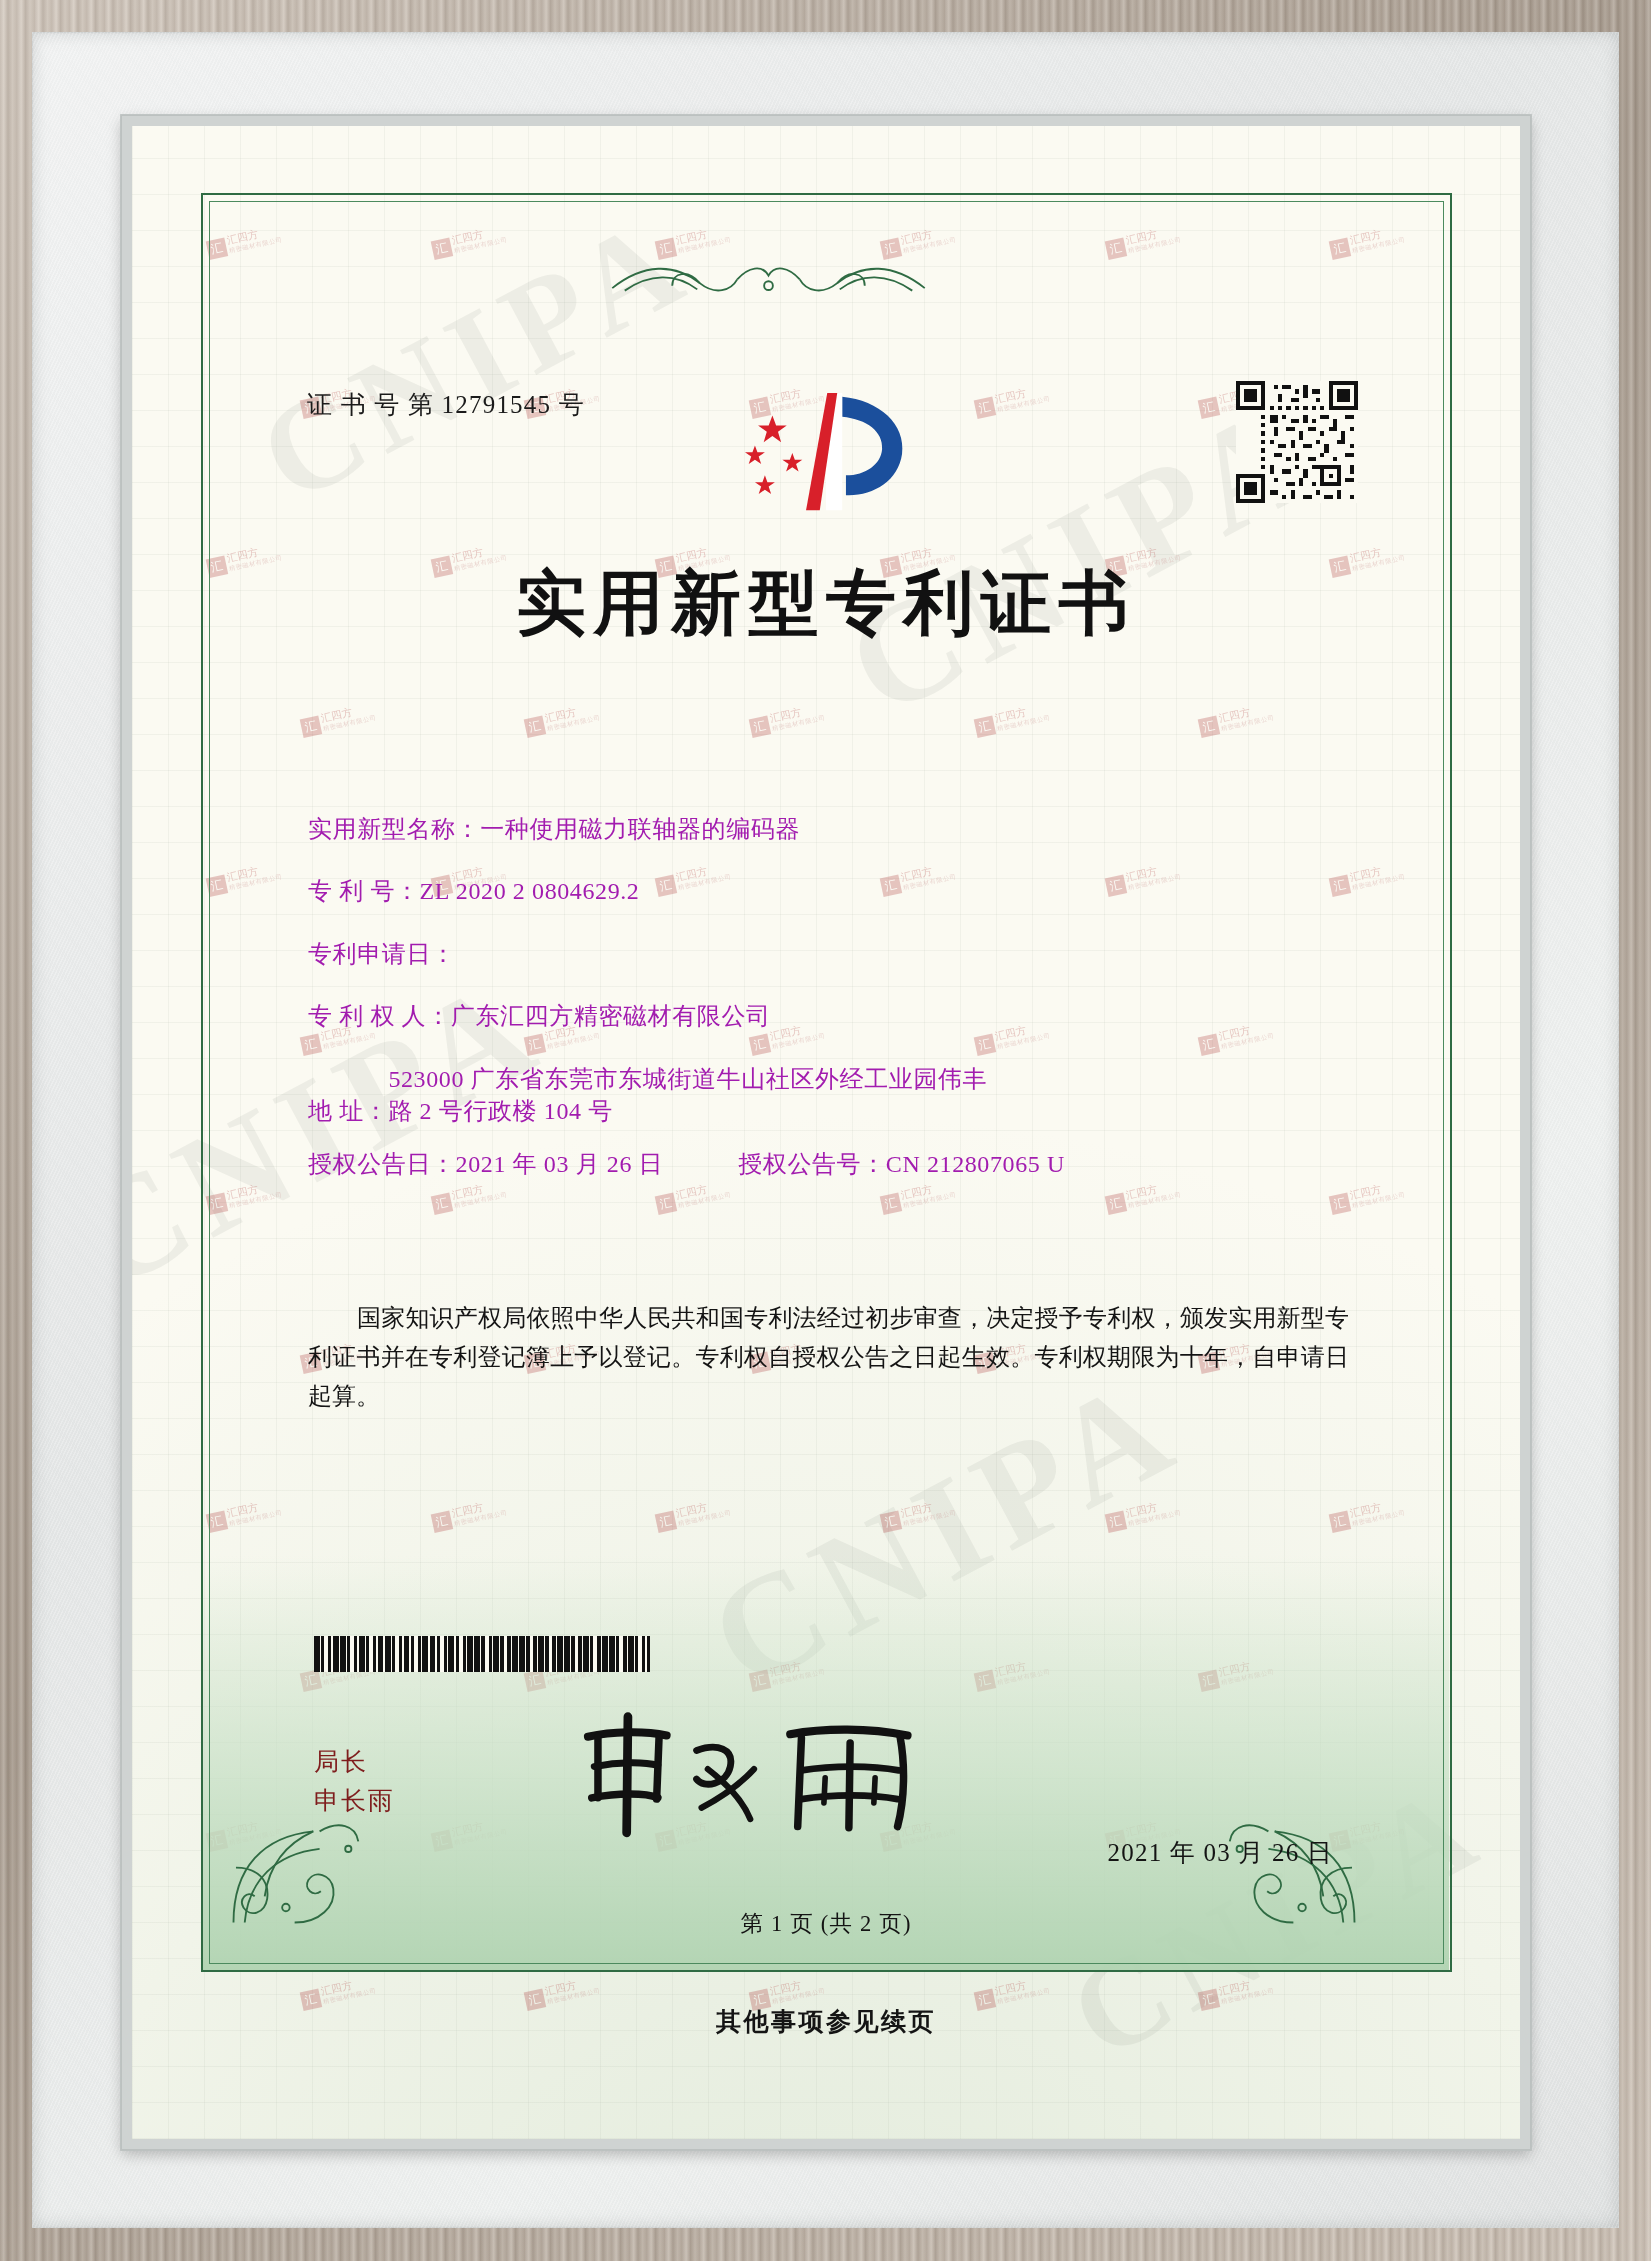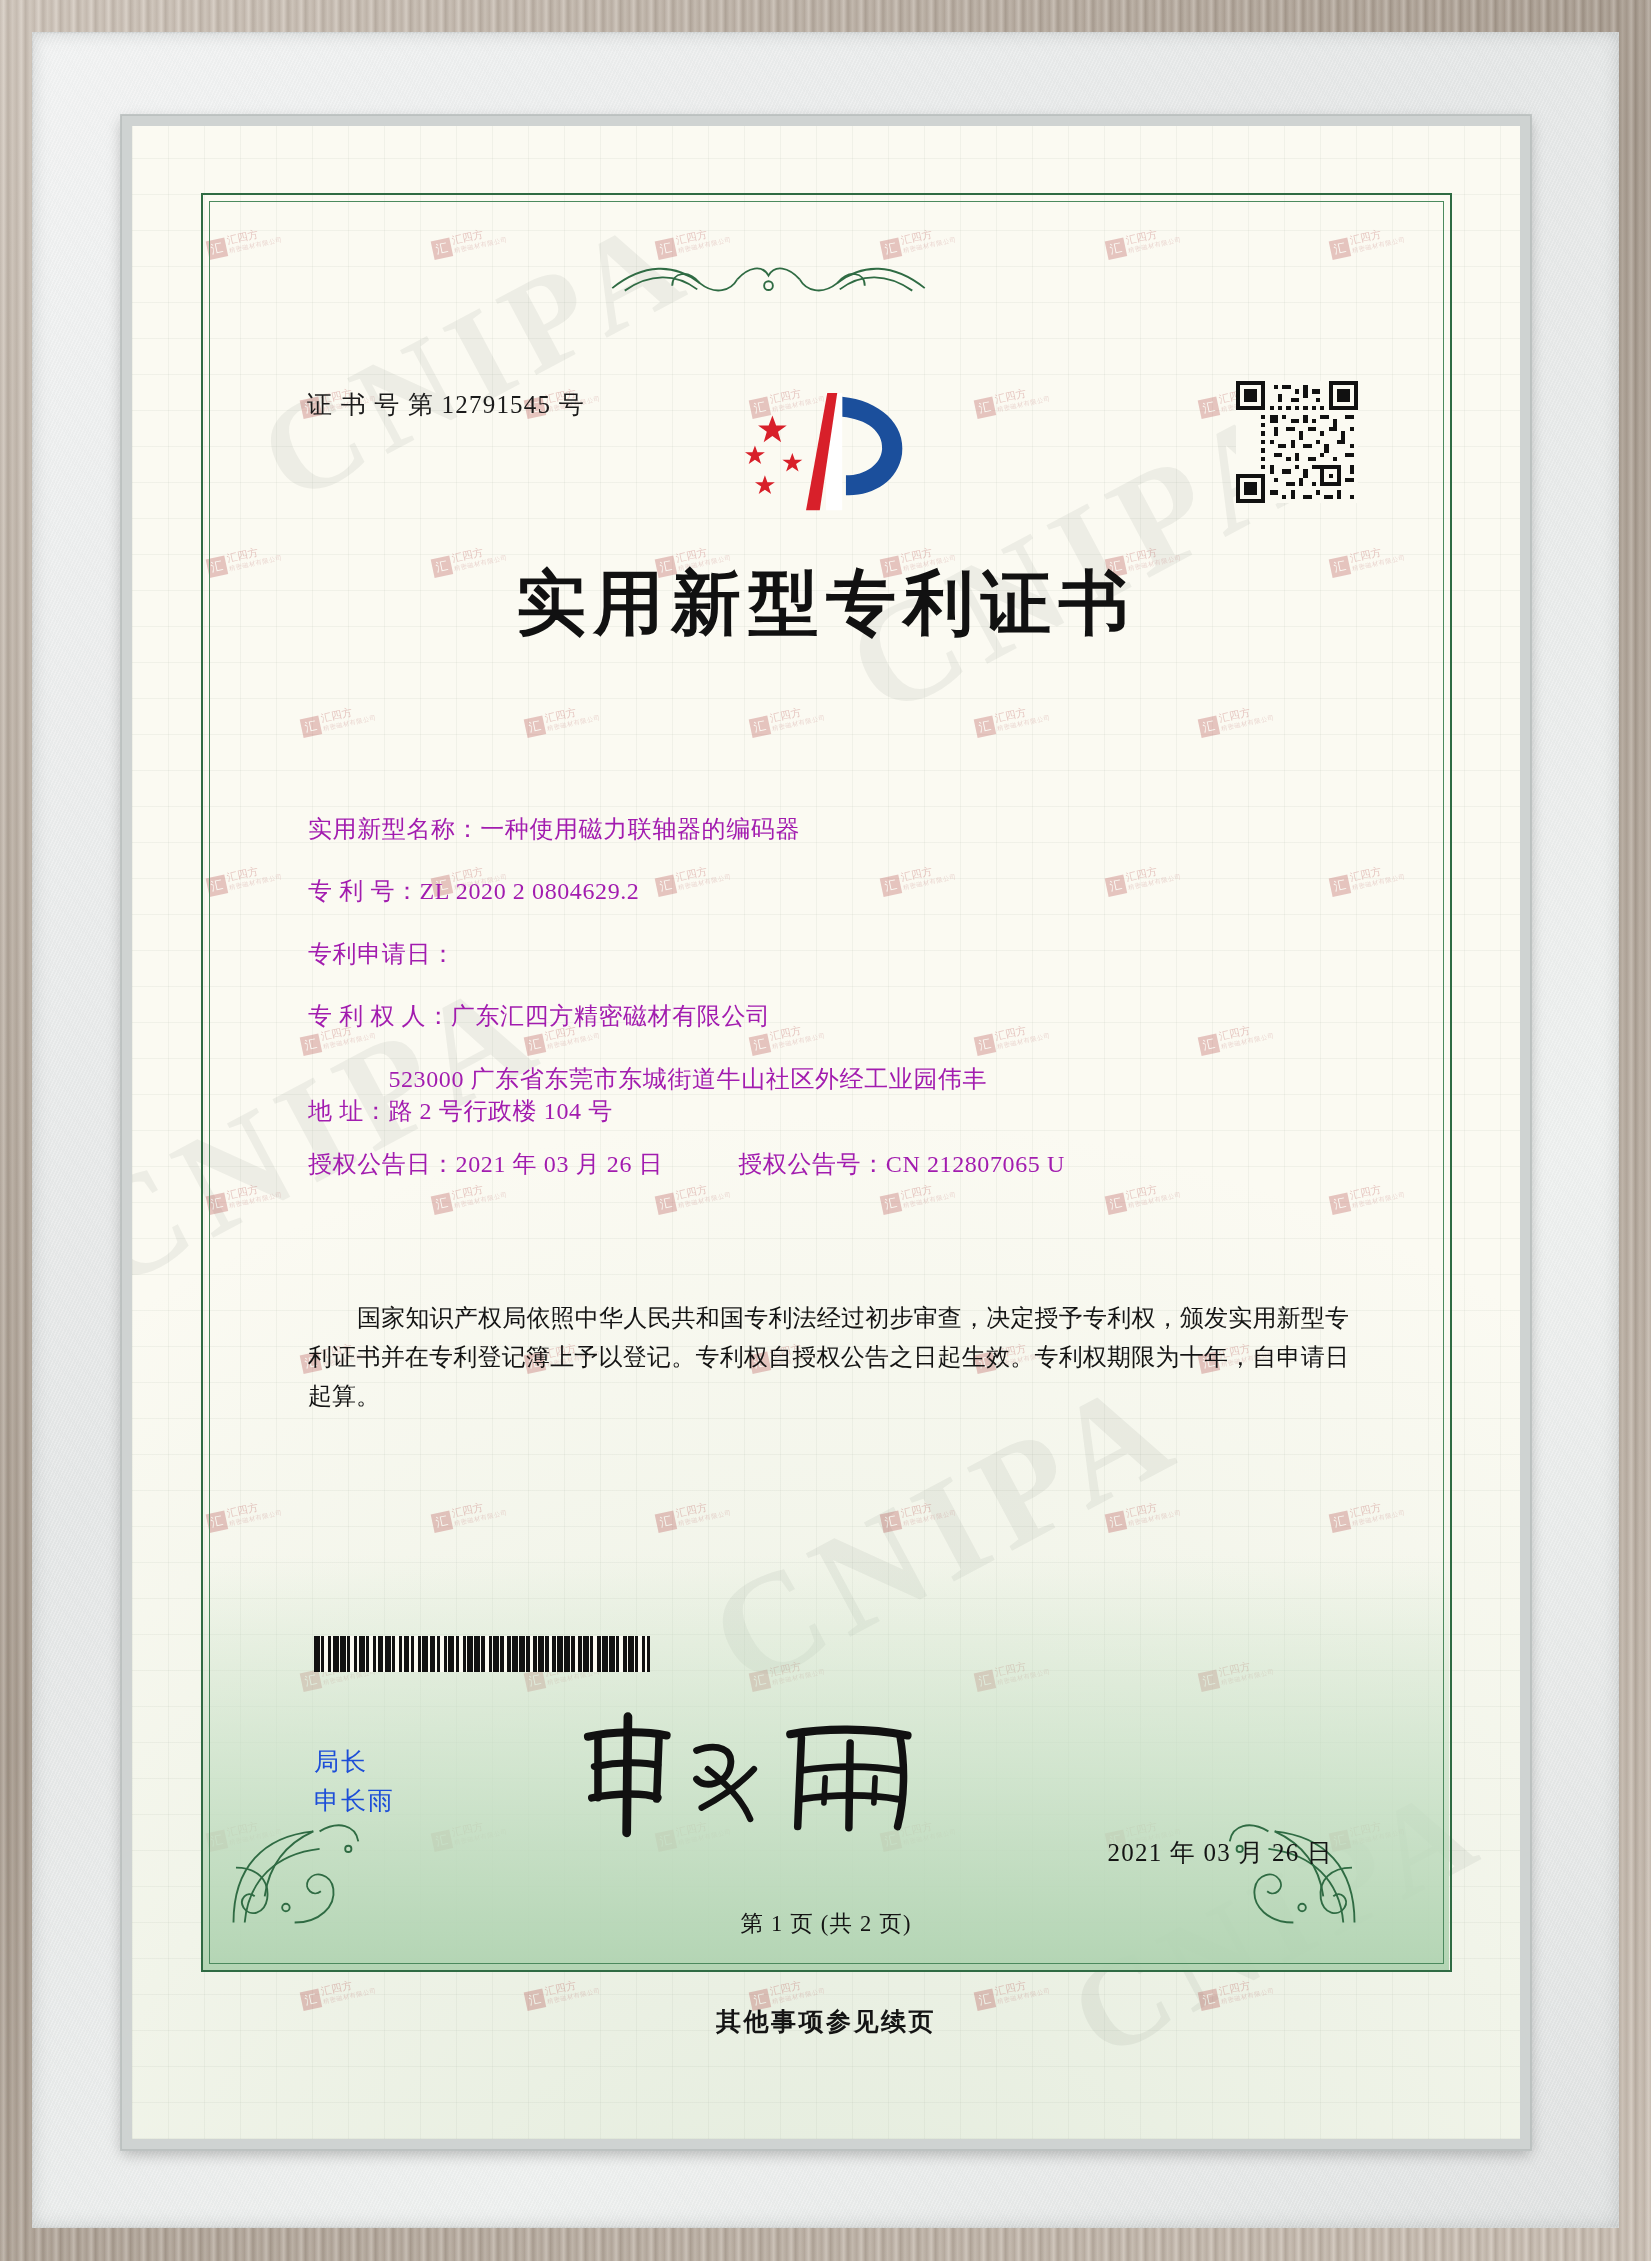--- a/index.html
+++ b/index.html
@@ -248,21 +248,21 @@
     left: 181px; top: 1510px;
     width: 337px; height: 36px;
   }
 
   
   .sig-label {
     position: absolute;
     left: 182px; top: 1617px;
     font-size: 25px;
     line-height: 1.55;
-    color: #1d4ed8;
+    color: #7f1d1d;
     letter-spacing: 1.9px;
   }
   .sig-mark {
     position: absolute;
     left: 431px; top: 1578px;
     width: 387px; height: 144px;
   }
   .sig-date {
     position: absolute;
     right: 187px; top: 1710px;

